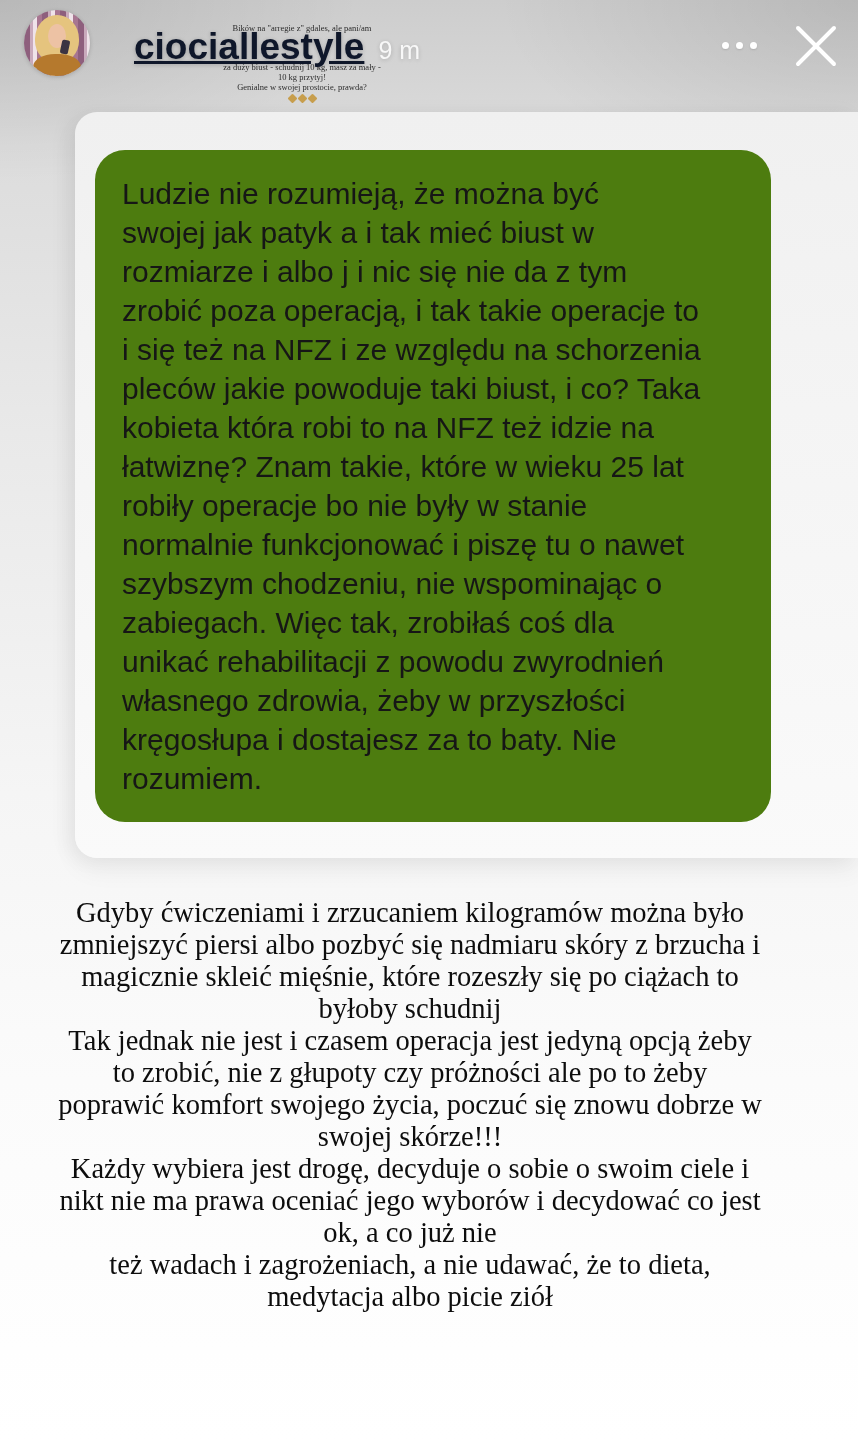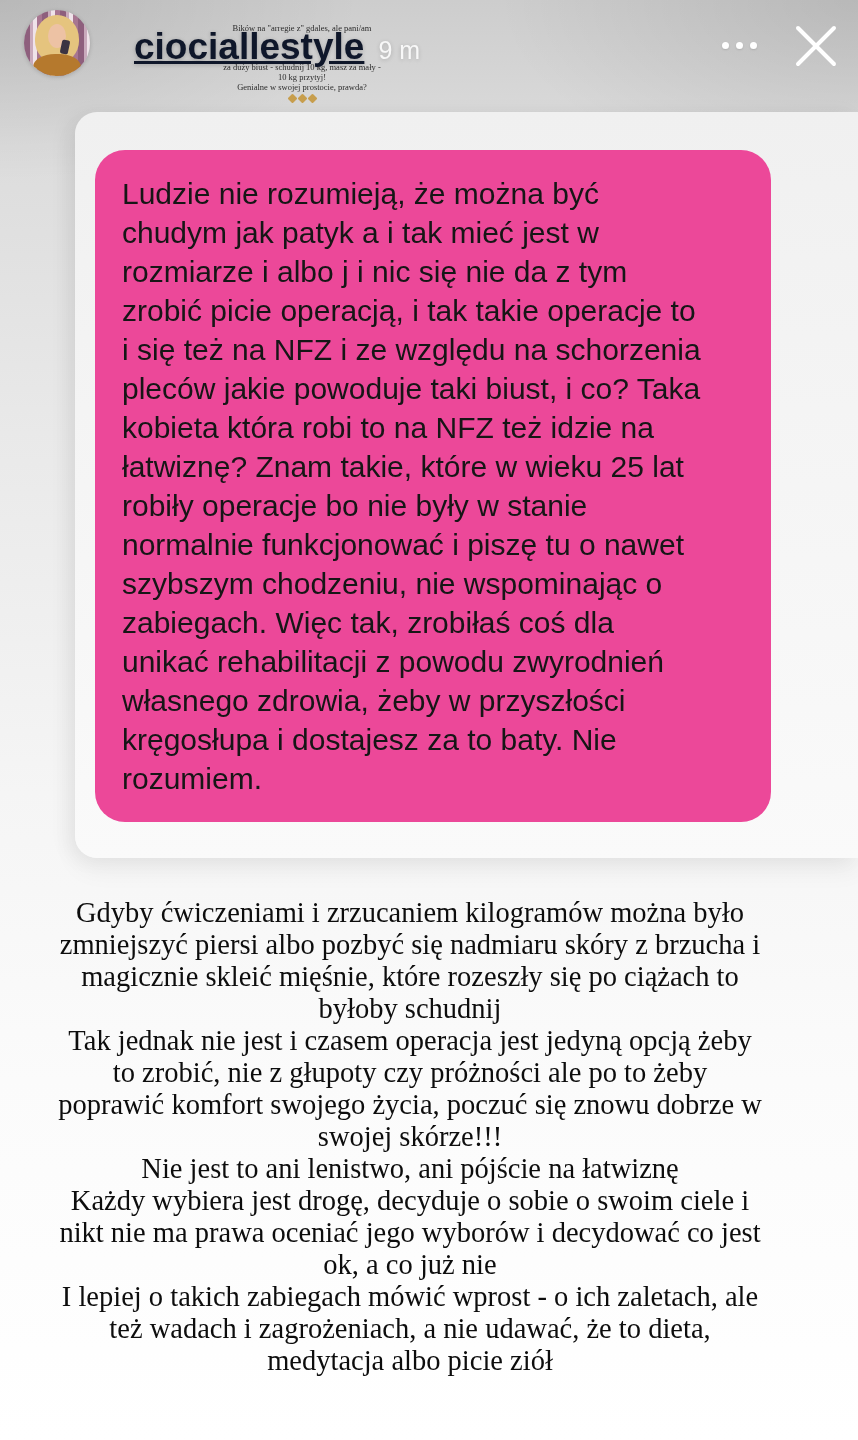--- a/index.html
+++ b/index.html
@@ -39,21 +39,21 @@
   .avatar .phone{position:absolute;left:37px;top:30px;width:8px;height:14px;border-radius:2px;background:#3b3342;transform:rotate(12deg);}
   .user-row{position:absolute;left:134px;top:26px;display:flex;align-items:baseline;gap:14px;}
   .username{font-size:37px;font-weight:700;color:#0f172a;text-shadow:0 1px 4px rgba(0,0,0,0.22);text-decoration:underline;}
   .timestamp{font-size:25px;font-weight:400;color:rgba(255,255,255,0.87);text-shadow:0 1px 4px rgba(0,0,0,0.18);}
   .more-icon{position:absolute;left:722px;top:42px;display:flex;gap:7px;cursor:pointer;}
   .more-icon i{width:7px;height:7px;border-radius:50%;background:#ffffff;box-shadow:0 1px 2px rgba(0,0,0,0.12);}
   .close-icon{position:absolute;left:792px;top:22px;width:48px;height:48px;cursor:pointer;}
   
   .bubble{
     position:absolute;left:95px;top:150px;width:676px;box-sizing:border-box;
-    border-radius:30px;background:#ec4899;padding:24px 28px 24px 27px;
+    border-radius:30px;background:#4d7c0f;padding:24px 28px 24px 27px;
   }
   .bubble .line{font-size:30px;line-height:39px;color:#161616;white-space:nowrap;}
   
   .story-text{
     position:absolute;left:0;top:897px;width:820px;box-sizing:border-box;padding:0 34px;
     text-align:center;font-family:"Liberation Serif",serif;color:#0d0d0d;
   }
   .story-text .line{font-size:28.5px;line-height:32px;white-space:nowrap;}
 </style>
 </head>
@@ -95,23 +95,23 @@
   <div class="close-icon">
     <svg width="48" height="48" viewBox="0 0 48 48">
       <line x1="6" y1="6" x2="42" y2="42" stroke="#ffffff" stroke-width="4" stroke-linecap="round"></line>
       <line x1="42" y1="6" x2="6" y2="42" stroke="#ffffff" stroke-width="4" stroke-linecap="round"></line>
     </svg>
   </div>
 </div>
 
 <div class="bubble">
   <div class="line">Ludzie nie rozumieją, że można być</div>
-  <div class="line">chudym jak patyk a i tak mieć jest w</div>
+  <div class="line">swojej jak patyk a i tak mieć biust w</div>
   <div class="line">rozmiarze i albo j i nic się nie da z tym</div>
-  <div class="line">zrobić picie operacją, i tak takie operacje to</div>
+  <div class="line">zrobić poza operacją, i tak takie operacje to</div>
   <div class="line">i się też na NFZ i ze względu na schorzenia</div>
   <div class="line">pleców jakie powoduje taki biust, i co? Taka</div>
   <div class="line">kobieta która robi to na NFZ też idzie na</div>
   <div class="line">łatwiznę? Znam takie, które w wieku 25 lat</div>
   <div class="line">robiły operacje bo nie były w stanie</div>
   <div class="line">normalnie funkcjonować i piszę tu o nawet</div>
   <div class="line">szybszym chodzeniu, nie wspominając o</div>
   <div class="line">zabiegach. Więc tak, zrobiłaś coś dla</div>
   <div class="line">unikać rehabilitacji z powodu zwyrodnień</div>
   <div class="line">własnego zdrowia, żeby w przyszłości</div>
@@ -121,20 +121,18 @@
 
 <div class="story-text">
   <div class="line">Gdyby ćwiczeniami i zrzucaniem kilogramów można było</div>
   <div class="line">zmniejszyć piersi albo pozbyć się nadmiaru skóry z brzucha i</div>
   <div class="line">magicznie skleić mięśnie, które rozeszły się po ciążach to</div>
   <div class="line">byłoby schudnij</div>
   <div class="line">Tak jednak nie jest i czasem operacja jest jedyną opcją żeby</div>
   <div class="line">to zrobić, nie z głupoty czy próżności ale po to żeby</div>
   <div class="line">poprawić komfort swojego życia, poczuć się znowu dobrze w</div>
   <div class="line">swojej skórze!!!</div>
-  <div class="line">Nie jest to ani lenistwo, ani pójście na łatwiznę</div>
   <div class="line">Każdy wybiera jest drogę, decyduje o sobie o swoim ciele i</div>
   <div class="line">nikt nie ma prawa oceniać jego wyborów i decydować co jest</div>
   <div class="line">ok, a co już nie</div>
-  <div class="line">I lepiej o takich zabiegach mówić wprost - o ich zaletach, ale</div>
   <div class="line">też wadach i zagrożeniach, a nie udawać, że to dieta,</div>
   <div class="line">medytacja albo picie ziół</div>
 </div>
 
 </body></html>

